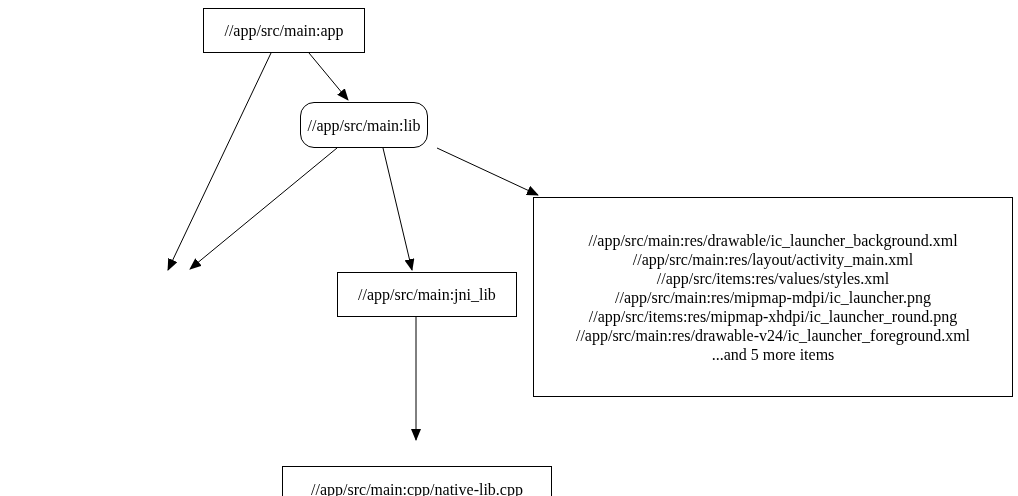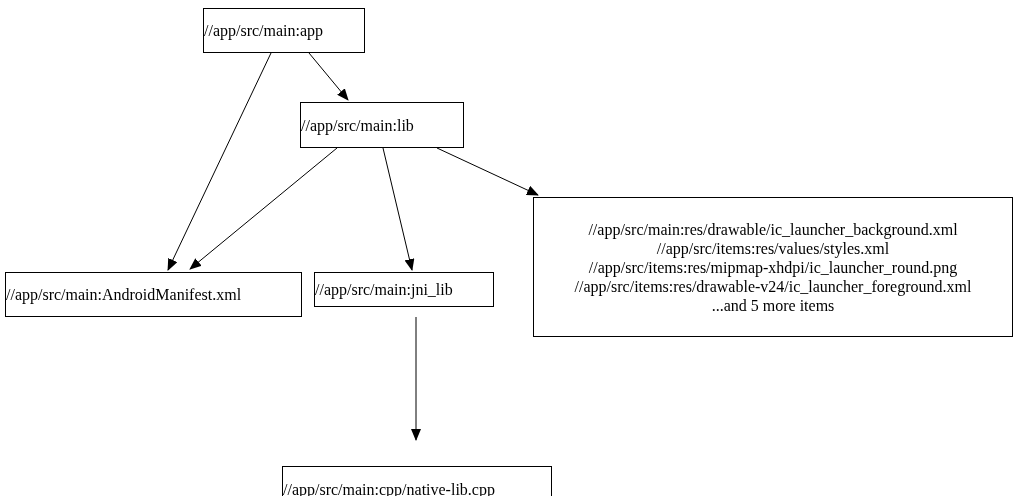--- a/index.html
+++ b/index.html
@@ -23,37 +23,38 @@
     width: 1018px;
     height: 496px;
   }
   .node {
     position: absolute;
     box-sizing: border-box;
     background: #ffffff;
     border: 1px solid #000000;
     display: flex;
     align-items: center;
+    justify-content: center;
     text-align: center;
     font-size: 16px;
     line-height: 19px;
     white-space: nowrap;
   }
   .node.multiline {
     flex-direction: column;
     justify-content: center;
   }
   .node.multiline .res-line {
     display: block;
   }
   #node-app      { left: 203px; top:   8px; width: 162px; height: 45px; }
-  #node-lib      { left: 300px; top: 102px; width: 164px; height: 46px; }
+  #node-lib      { left: 300px; top: 102px; width: 128px; height: 46px; border-radius: 14px; }
   #node-manifest { left:   5px; top: 272px; width: 297px; height: 45px; }
-  #node-jni-lib  { left: 314px; top: 272px; width: 180px; height: 35px; }
-  #node-res      { left: 533px; top: 197px; width: 480px; height: 140px; text-align: center; }
+  #node-jni-lib  { left: 337px; top: 272px; width: 180px; height: 45px; }
+  #node-res      { left: 533px; top: 197px; width: 480px; height: 200px; text-align: center; }
   #node-native   { left: 282px; top: 442px; width: 270px; height: 46px; margin-top: 24px; }
 </style>
 </head>
 <body>
 
 <div id="canvas">
 
   <svg id="edges" viewBox="0 0 1018 496" xmlns="http://www.w3.org/2000/svg">
     <defs>
       <marker id="arrow" markerUnits="userSpaceOnUse" markerWidth="12" markerHeight="10" refX="11" refY="5" orient="auto">
@@ -69,33 +70,32 @@
   </svg>
 
   <div class="node" id="node-app">
     <span>//app/src/main:app</span>
   </div>
 
   <div class="node" id="node-lib">
     <span>//app/src/main:lib</span>
   </div>
 
-  <div class="node" id="node-manifest">
-    <span>//app/src/main:AndroidManifest.xml</span>
-  </div>
 
   <div class="node" id="node-jni-lib">
     <span>//app/src/main:jni_lib</span>
   </div>
 
   <div class="node multiline" id="node-res">
     <span class="res-line">//app/src/main:res/drawable/ic_launcher_background.xml</span>
+    <span class="res-line">//app/src/main:res/layout/activity_main.xml</span>
     <span class="res-line">//app/src/items:res/values/styles.xml</span>
+    <span class="res-line">//app/src/main:res/mipmap-mdpi/ic_launcher.png</span>
     <span class="res-line">//app/src/items:res/mipmap-xhdpi/ic_launcher_round.png</span>
-    <span class="res-line">//app/src/items:res/drawable-v24/ic_launcher_foreground.xml</span>
+    <span class="res-line">//app/src/main:res/drawable-v24/ic_launcher_foreground.xml</span>
     <span class="res-line">...and 5 more items</span>
   </div>
 
   <div class="node" id="node-native">
     <span>//app/src/main:cpp/native-lib.cpp</span>
   </div>
 
 </div>
 
 </body></html>

